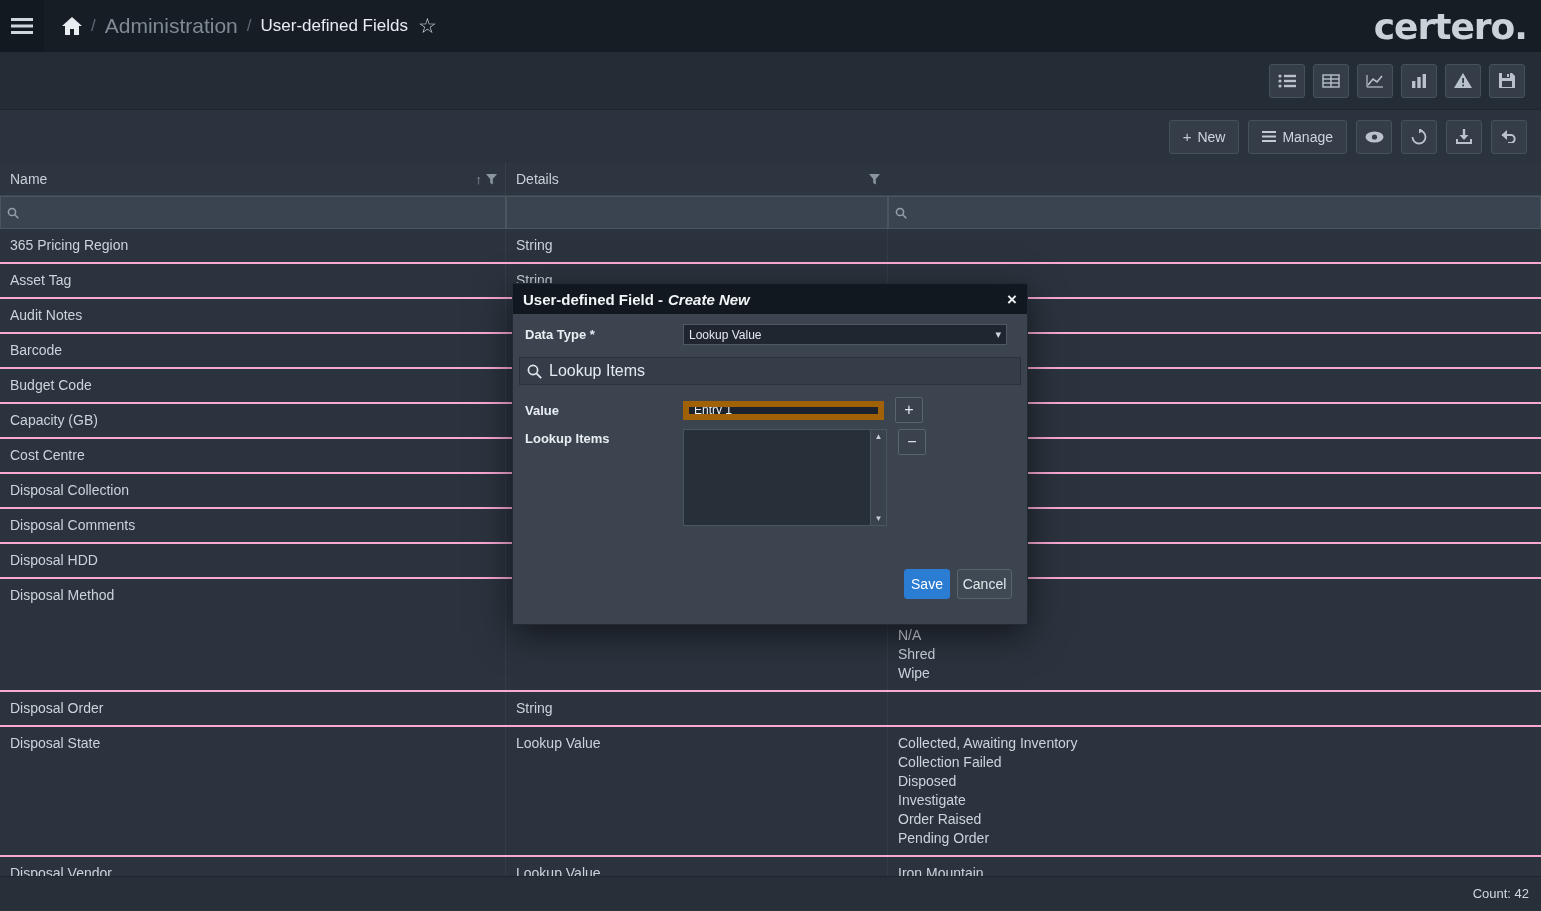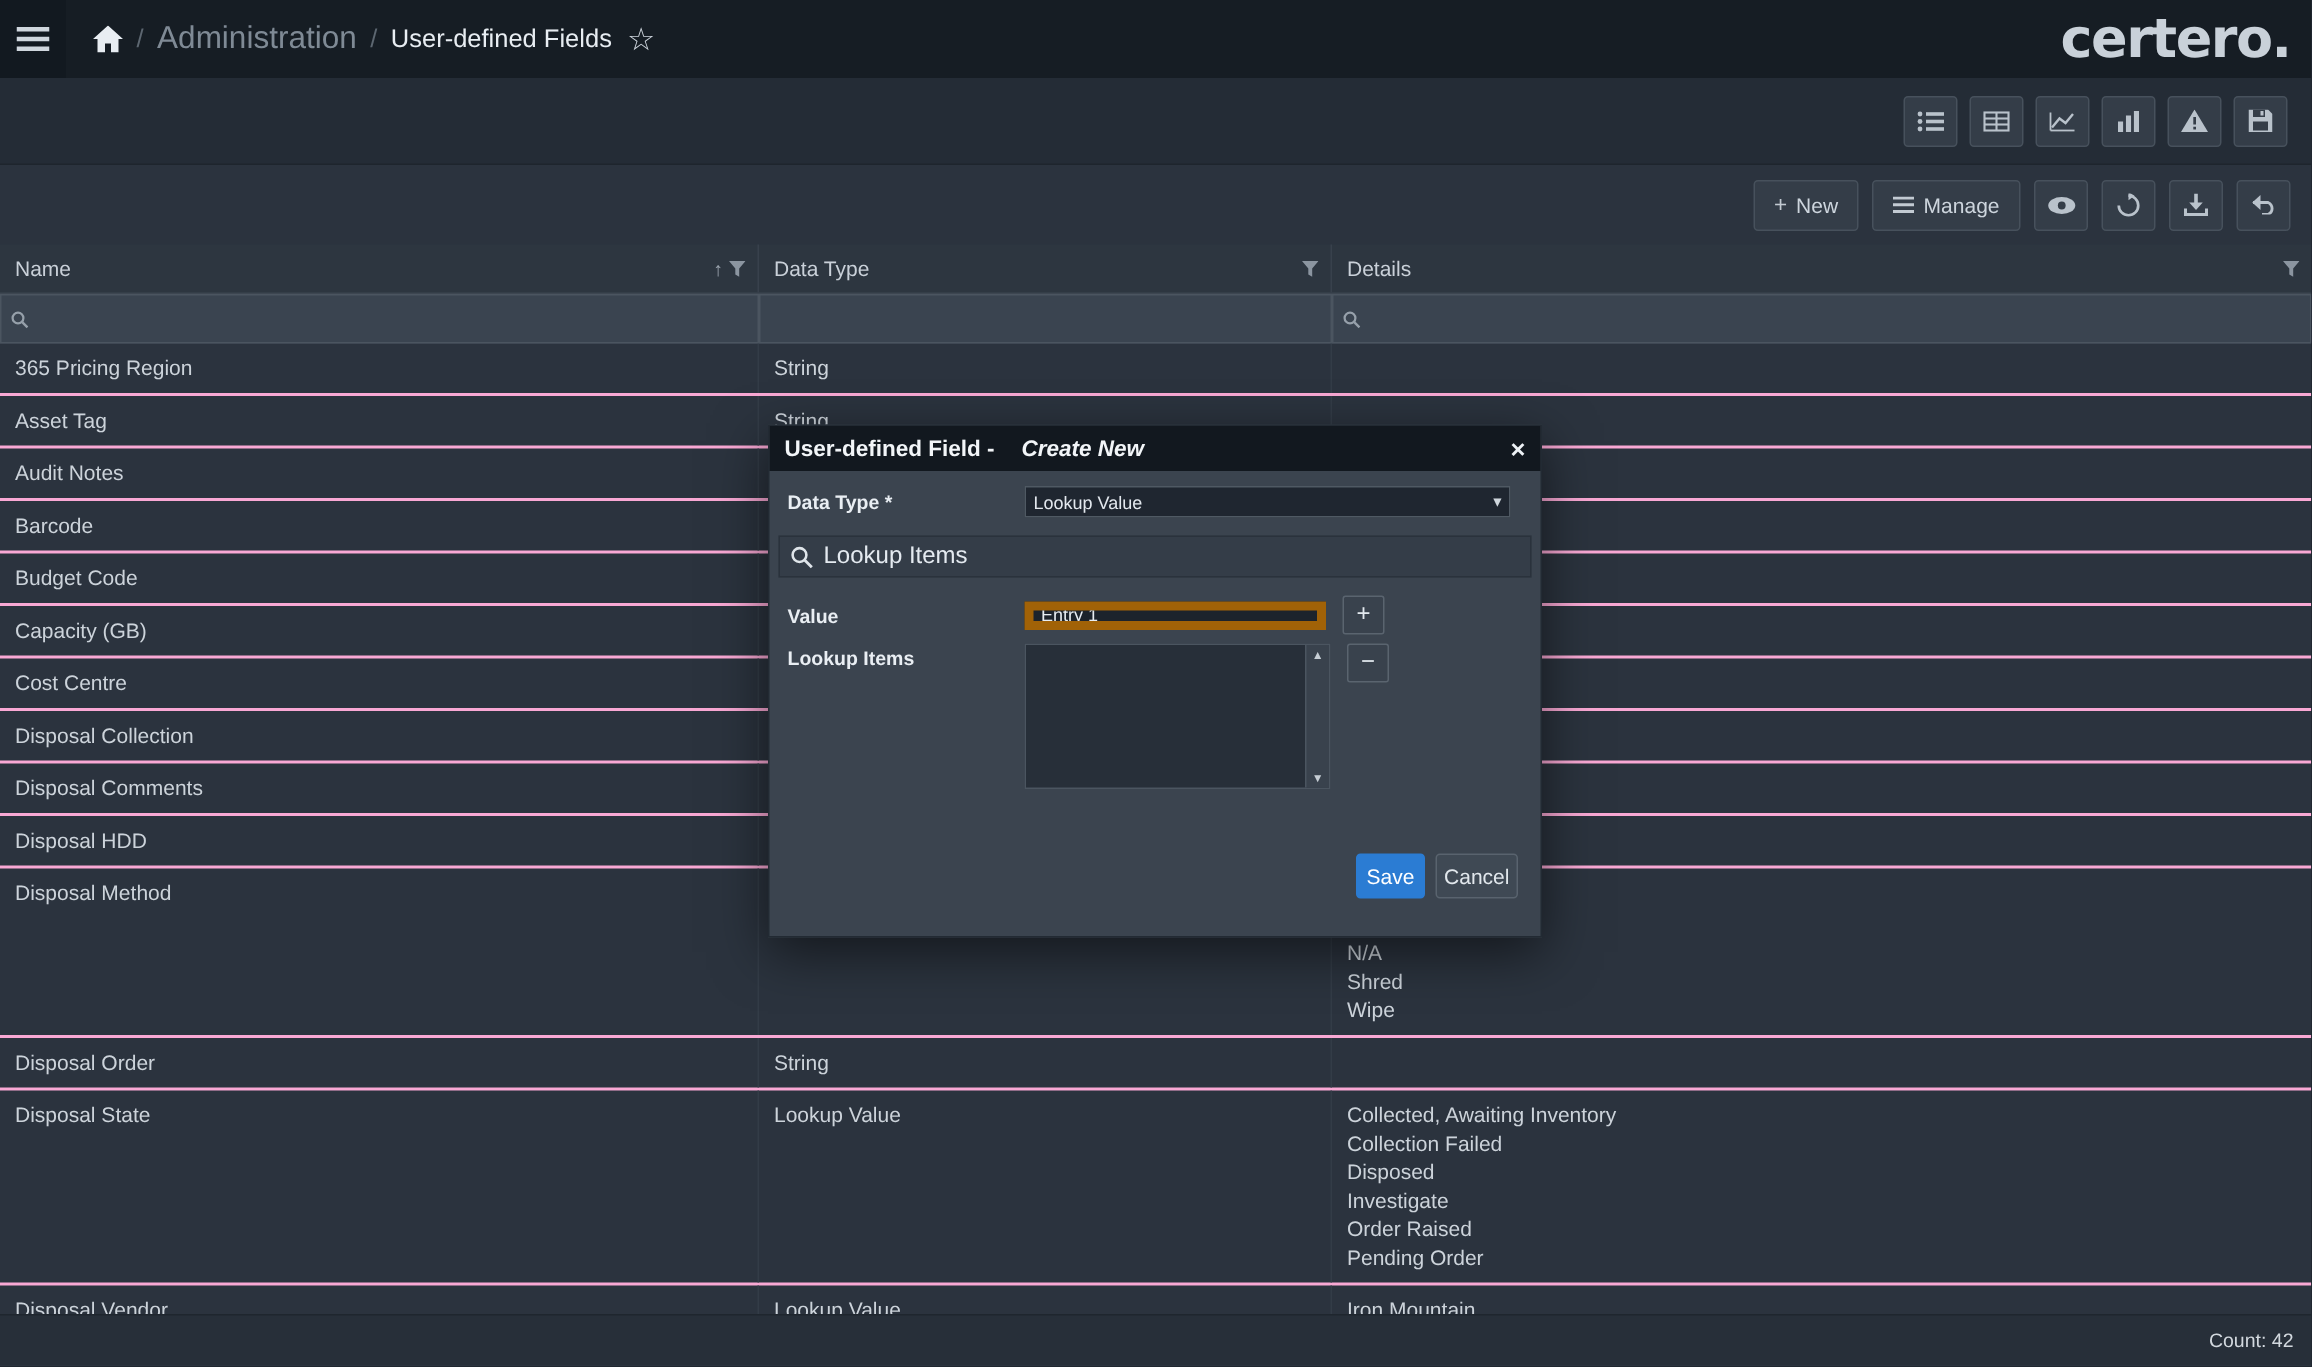--- a/index.html
+++ b/index.html
@@ -76,21 +76,21 @@
   }
   
   .modal {
     position:absolute; left:512px; top:283px; width:516px; height:342px;
     background:#3b444f; border:1px solid #222a33; box-shadow:0 10px 34px rgba(0,0,0,.55);
   }
   .modal-header {
     height:30px; background:#12181f; display:flex; align-items:center; padding:0 10px;
   }
   .modal-title { font-size:15px; font-weight:700; color:#f2f5f8; }
-  .modal-title .em { font-style:italic; margin-left:18px; }
+  .modal-title .em { font-style:italic; margin-left:5px; }
   .modal-close {
     margin-left:auto; background:none; border:none; color:#eef2f6; font-size:17px;
     font-weight:700; cursor:pointer; line-height:1;
   }
   .modal-body { padding:10px 6px 0 6px; }
   .form-row { display:flex; align-items:center; margin:0 0 6px 0; }
   .form-label { width:164px; padding-left:6px; font-size:13px; font-weight:700; color:#e9eef3; }
   .form-label.top { align-self:flex-start; padding-top:2px; }
   .txt-input {
     width:324px; height:20px; background:#1f2630; border:1px solid #4f5963; color:#e3e8ee;
@@ -259,27 +259,20 @@
           <path d="M6 0 L0.5 5 L6 10 Z" fill="#b9c2cb"></path>
         </svg>
     </button>
   </div>
 
   <div class="thead gridcols">
     <div class="th">
       <span>Name</span>
       <span class="spacer"></span>
       <span class="sort-arrow">↑</span>
-      <svg class="funnel" width="11" height="11" viewBox="0 0 11 11">
-          <path d="M0 0 H11 L6.8 5 V10.5 L4.2 9 V5 Z" fill="#8b95a0"></path>
-        </svg>
-    </div>
-    <div class="th">
-      <span>Data Type</span>
-      <span class="spacer"></span>
       <svg class="funnel" width="11" height="11" viewBox="0 0 11 11">
           <path d="M0 0 H11 L6.8 5 V10.5 L4.2 9 V5 Z" fill="#8b95a0"></path>
         </svg>
     </div>
     <div class="th" style="border-right:none">
       <span>Details</span>
       <span class="spacer"></span>
       <svg class="funnel" width="11" height="11" viewBox="0 0 11 11">
           <path d="M0 0 H11 L6.8 5 V10.5 L4.2 9 V5 Z" fill="#8b95a0"></path>
         </svg>

